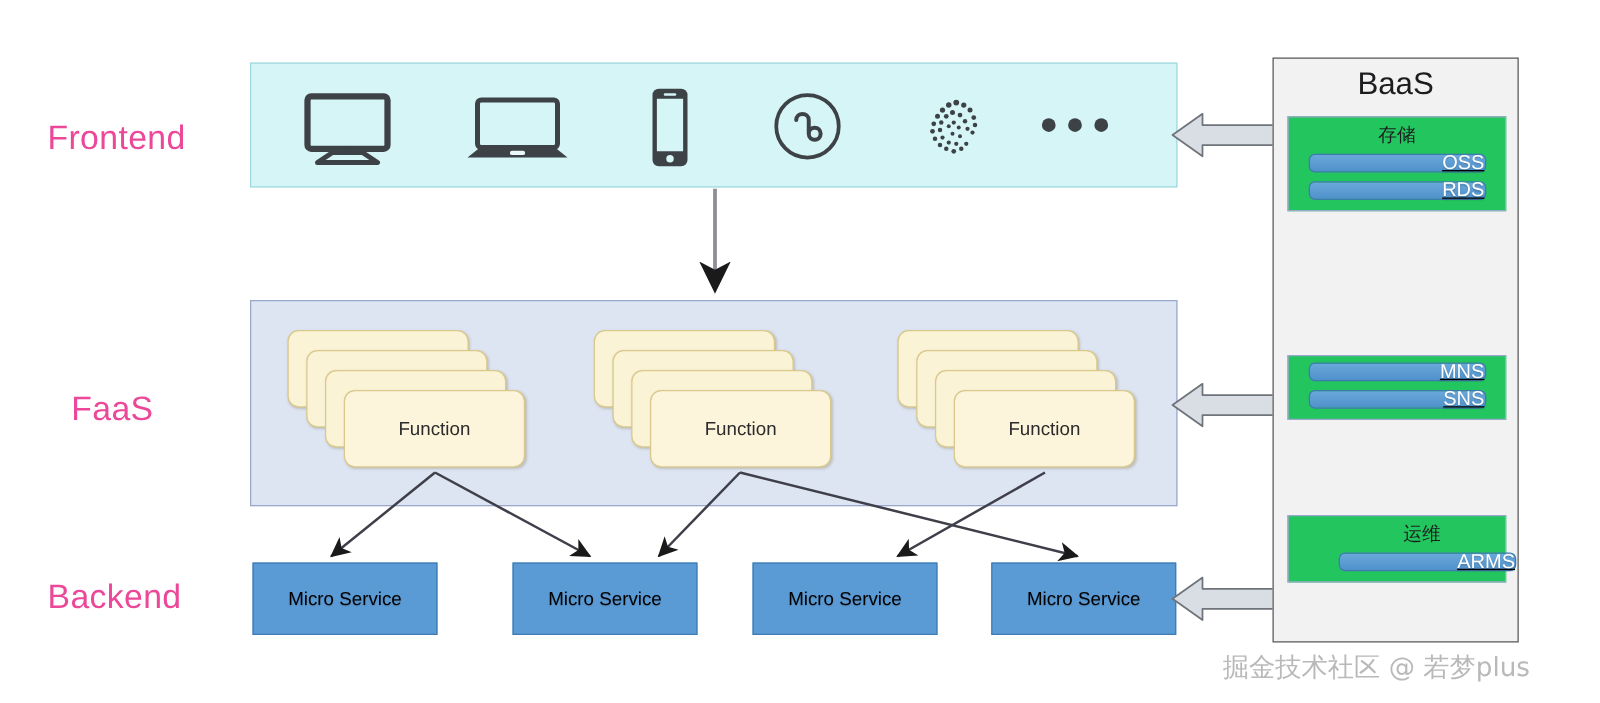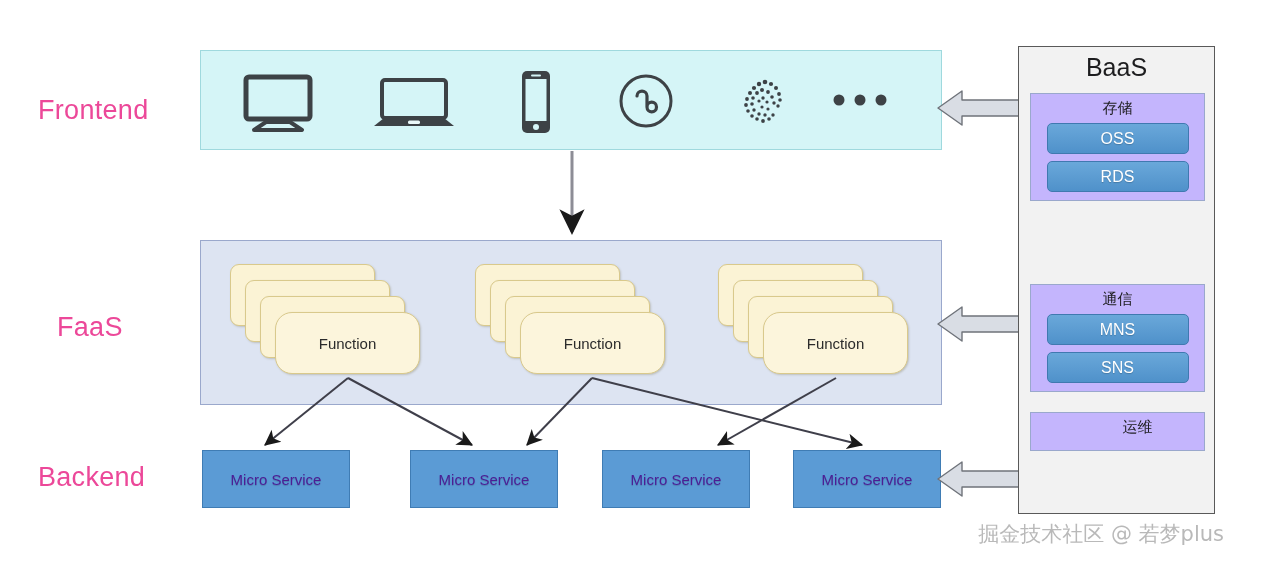--- a/index.html
+++ b/index.html
@@ -72,21 +72,20 @@
   }
   .fn-card.c0 { left: 0px;  top: 0px;  }
   .fn-card.c1 { left: 15px; top: 16px; }
   .fn-card.c2 { left: 30px; top: 32px; }
   .fn-card.c3 {
     left: 45px; top: 48px;
     display: flex;
     align-items: center;
     justify-content: center;
     background: #fcf5dc;
-    border-radius: 17px;
   }
   .fn-label {
     font-size: 15px;
     color: #2b2b2b;
     font-family: "Liberation Sans", sans-serif;
   }
 
   
   .ms-box {
     position: absolute;
@@ -94,21 +93,21 @@
     height: 58px;
     box-sizing: border-box;
     background: #5b9bd5;
     border: 1px solid #3f7cb4;
     display: flex;
     align-items: center;
     justify-content: center;
   }
   .ms-label {
     font-size: 15px;
-    color: #4c1d95;
+    color: #000000;
     font-family: "Liberation Sans", sans-serif;
     text-shadow: 0 1px 1px rgba(0,0,0,0.18);
   }
 
   
   .baas-panel {
     position: absolute;
     left: 1018px; top: 46px;
     width: 197px; height: 468px;
     box-sizing: border-box;
@@ -120,42 +119,43 @@
     font-size: 25px;
     color: #1d1d1f;
     margin-top: 6px;
     font-family: Liberation Sans, sans-serif;
   }
   .baas-group {
     position: absolute;
     left: 11px;
     width: 175px;
     box-sizing: border-box;
-    background: #c4b5fd;
+    background: #22c55e;
     border: 1px solid #9aa8cc;
     padding: 5px 0 8px 0;
   }
   .group-title {
     text-align: center;
     font-size: 15px;
     color: #1d1d1f;
     margin-bottom: 5px;
     font-family: "Liberation Sans", sans-serif;
   }
   .svc-chip {
     width: 142px;
-    height: 31px;
+    height: 15px;
     margin: 0 auto 7px auto;
     box-sizing: border-box;
     background: linear-gradient(#6aa8da, #4f91ca);
     border: 1px solid #4079b0;
     border-radius: 5px;
     display: flex;
     align-items: center;
-    justify-content: center;
+    justify-content: flex-end;
+    text-decoration: underline;
   }
   .svc-chip:last-child { margin-bottom: 0; }
   .svc-label {
     font-size: 16px;
     color: #ffffff;
     font-family: "Liberation Sans", sans-serif;
     text-shadow: 0 1px 1px rgba(0,0,0,0.20);
   }
 
   
@@ -357,29 +357,31 @@
       <div class="group-title">存储</div>
       <div class="svc-chip">
         <span class="svc-label">OSS</span>
       </div>
       <div class="svc-chip">
         <span class="svc-label">RDS</span>
       </div>
     </div>
 
     <div class="baas-group" style="top:237px;">
-      <div class="group-title">通信</div>
       <div class="svc-chip">
         <span class="svc-label">MNS</span>
       </div>
       <div class="svc-chip">
         <span class="svc-label">SNS</span>
       </div>
     </div>
 
     <div class="baas-group" style="top:365px;padding-left:40px;">
       <div class="group-title">运维</div>
+      <div class="svc-chip">
+        <span class="svc-label">ARMS</span>
+      </div>
     </div>
   </div>
 
   <div class="watermark">掘金技术社区 @ 若梦plus</div>
 
 </div>
 
 </body></html>

